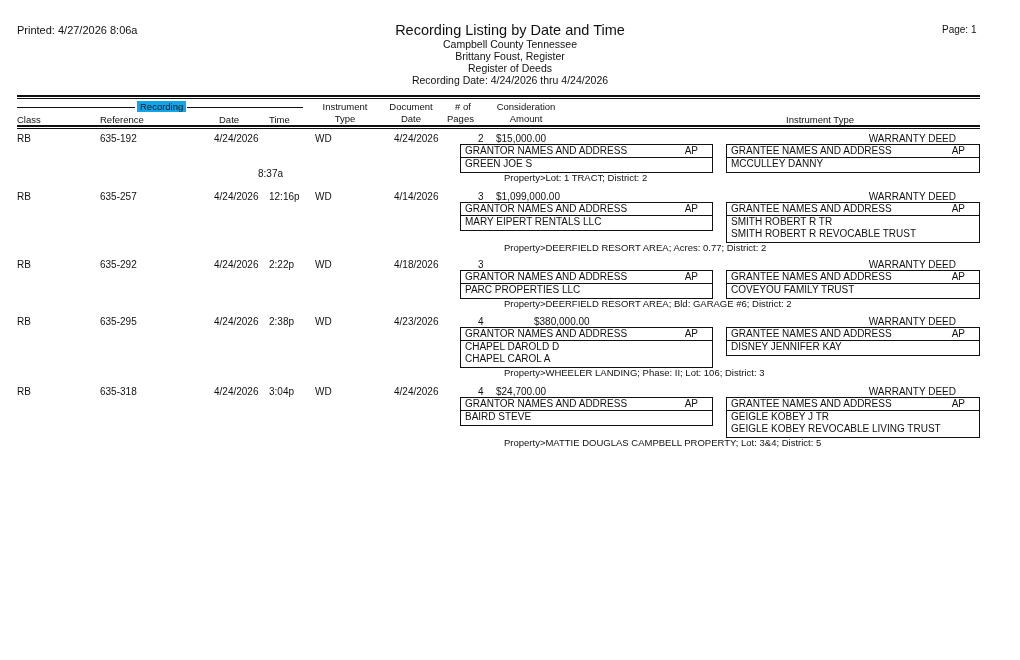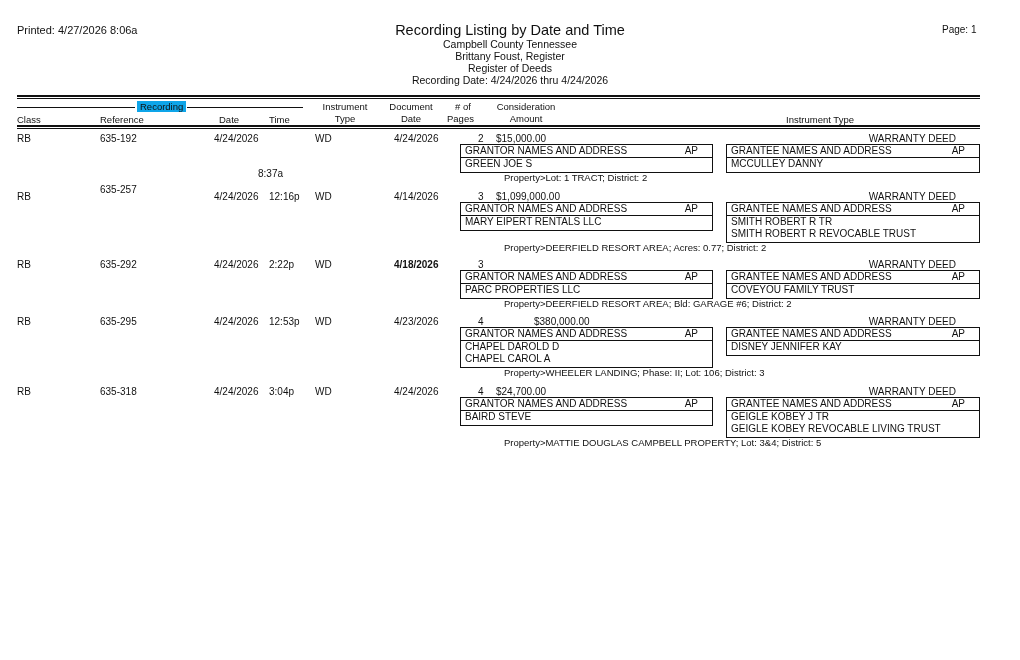--- a/index.html
+++ b/index.html
@@ -97,21 +97,21 @@
         <div class="bline">GREEN JOE S</div>
       </div>
       <div class="box" style="left:726px;top:144px;width:254px;height:29px">
         <div class="bhead"><span>GRANTEE NAMES AND ADDRESS</span><span class="ap">AP</span></div>
         <div class="bline">MCCULLEY DANNY</div>
       </div>
       <div class="prop" style="left:504px;top:172px">Property&gt;Lot: 1 TRACT; District: 2</div>
     </div>
     <div>
       <div class="cell" style="left:17px;top:191px;">RB</div>
-      <div class="cell" style="left:100px;top:184px;text-align:right;">635-257</div>
+      <div class="cell" style="left:100px;top:191px;text-align:right;">635-257</div>
       <div class="cell" style="left:214px;top:191px;">4/24/2026</div>
       <div class="cell" style="left:269px;top:191px;">12:16p</div>
       <div class="cell" style="left:315px;top:191px;">WD</div>
       <div class="cell" style="left:394px;top:191px;">4/14/2026</div>
       <div class="cell" style="left:478px;top:191px;">3</div>
       <div class="cell" style="left:496px;top:191px;">$1,099,000.00</div>
       <div class="itype" style="left:700px;top:191px">WARRANTY DEED</div>
       <div class="box" style="left:460px;top:202px;width:253px;height:29px">
         <div class="bhead"><span>GRANTOR NAMES AND ADDRESS</span><span class="ap">AP</span></div>
         <div class="bline">MARY EIPERT RENTALS LLC</div>
@@ -122,39 +122,39 @@
         <div class="bline">SMITH ROBERT R REVOCABLE TRUST</div>
       </div>
       <div class="prop" style="left:504px;top:242px">Property&gt;DEERFIELD RESORT AREA; Acres: 0.77; District: 2</div>
     </div>
     <div>
       <div class="cell" style="left:17px;top:259px;">RB</div>
       <div class="cell" style="left:100px;top:259px;">635-292</div>
       <div class="cell" style="left:214px;top:259px;">4/24/2026</div>
       <div class="cell" style="left:269px;top:259px;">2:22p</div>
       <div class="cell" style="left:315px;top:259px;">WD</div>
-      <div class="cell" style="left:394px;top:259px;font-weight:bold;">4/18/2026</div>
+      <div class="cell" style="left:394px;top:259px;">4/18/2026</div>
       <div class="cell" style="left:478px;top:259px;">3</div>
       <div class="cell" style="left:496px;top:269px;">$25,000.00</div>
       <div class="itype" style="left:700px;top:259px">WARRANTY DEED</div>
       <div class="box" style="left:460px;top:270px;width:253px;height:29px">
         <div class="bhead"><span>GRANTOR NAMES AND ADDRESS</span><span class="ap">AP</span></div>
         <div class="bline">PARC PROPERTIES LLC</div>
       </div>
       <div class="box" style="left:726px;top:270px;width:254px;height:29px">
         <div class="bhead"><span>GRANTEE NAMES AND ADDRESS</span><span class="ap">AP</span></div>
         <div class="bline">COVEYOU FAMILY TRUST</div>
       </div>
       <div class="prop" style="left:504px;top:298px">Property&gt;DEERFIELD RESORT AREA; Bld: GARAGE #6; District: 2</div>
     </div>
     <div>
       <div class="cell" style="left:17px;top:316px;">RB</div>
       <div class="cell" style="left:100px;top:316px;">635-295</div>
       <div class="cell" style="left:214px;top:316px;">4/24/2026</div>
-      <div class="cell" style="left:269px;top:316px;">12:53p</div>
+      <div class="cell" style="left:269px;top:316px;">2:38p</div>
       <div class="cell" style="left:315px;top:316px;">WD</div>
       <div class="cell" style="left:394px;top:316px;">4/23/2026</div>
       <div class="cell" style="left:478px;top:316px;">4</div>
       <div class="cell" style="left:496px;top:316px;margin-left:38px;">$380,000.00</div>
       <div class="itype" style="left:700px;top:316px">WARRANTY DEED</div>
       <div class="box" style="left:460px;top:327px;width:253px;height:41px">
         <div class="bhead"><span>GRANTOR NAMES AND ADDRESS</span><span class="ap">AP</span></div>
         <div class="bline">CHAPEL DAROLD D</div>
         <div class="bline">CHAPEL CAROL A</div>
       </div>

